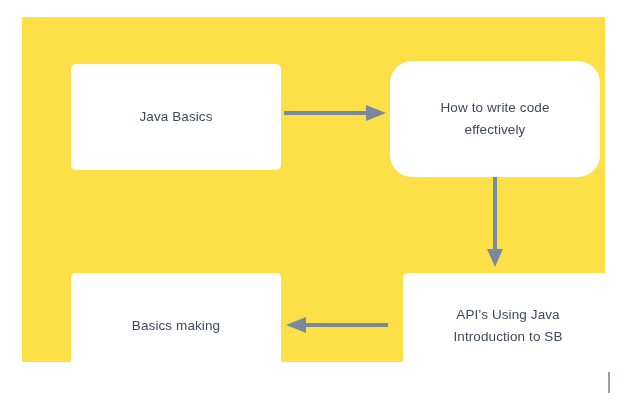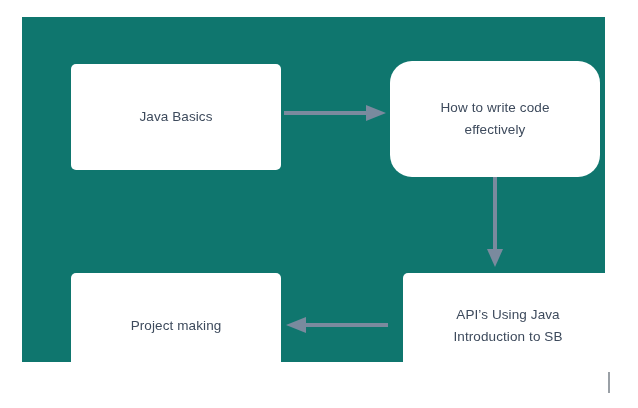--- a/index.html
+++ b/index.html
@@ -23,21 +23,21 @@
     height: 408px;
   }
 
   
   .canvas {
     position: absolute;
     left: 22px;
     top: 17px;
     width: 583px;
     height: 345px;
-    background: #0f766e;
+    background: #fde047;
   }
 
   
   .node {
     position: absolute;
     background: #ffffff;
     border-radius: 5px;
     display: flex;
     align-items: center;
     justify-content: center;
@@ -107,21 +107,21 @@
       <span class="node-label">How to write code
 effectively</span>
     </div>
 
     <div class="node" id="node-apis-java">
       <span class="node-label">API’s Using Java
 Introduction to SB</span>
     </div>
 
     <div class="node" id="node-project-making">
-      <span class="node-label">Project making</span>
+      <span class="node-label">Basics making</span>
     </div>
 
     <div class="arrow" id="arrow-basics-to-code">
       <svg width="104" height="24" viewBox="0 0 104 24">
         <rect x="0" y="10" width="84" height="4" fill="#7a8a9e"></rect>
         <path d="M82 4 L102 12 L82 20 Z" fill="#7a8a9e"></path>
       </svg>
     </div>
 
     <div class="arrow" id="arrow-code-to-apis">

